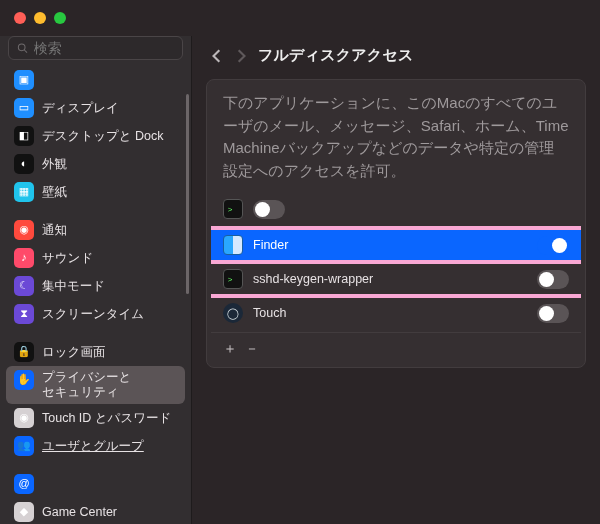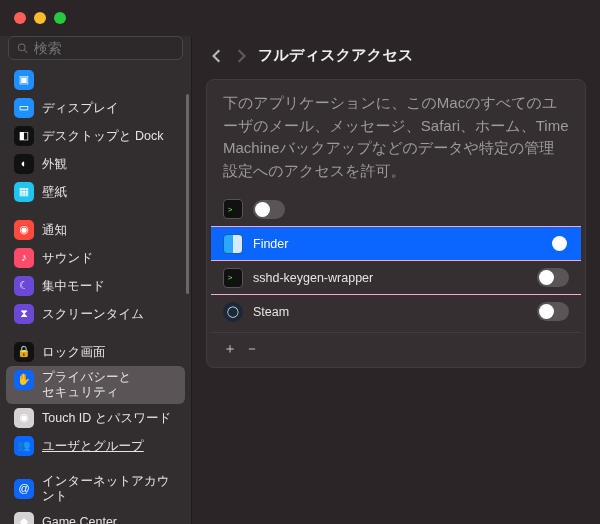--- a/index.html
+++ b/index.html
@@ -21,21 +21,21 @@
   .side-item.multiline { align-items: flex-start; }
   .side-sep { height: 10px; }
   .side-icon { width: 20px; height: 20px; border-radius: 5px; flex-shrink: 0; display: flex; align-items: center; justify-content: center; font-size: 11px; color: #fff; }
   .content { flex: 1; display: flex; flex-direction: column; color: #d6d1d3; }
   .header { display: flex; align-items: center; gap: 10px; padding: 10px 18px 14px 18px; }
   .nav-chev { width: 14px; height: 14px; opacity: 0.85; cursor: pointer; }
   .nav-chev.disabled { opacity: 0.3; }
   .header-title { font-size: 15px; font-weight: 600; color: #eee; letter-spacing: 0.2px; }
   .panel { margin: 0 14px 12px 14px; background: #352f31; border: 1px solid #423c3e; border-radius: 8px; padding: 10px 4px 6px 4px; }
   .panel-desc { font-size: 15px; color: #9e999b; line-height: 1.5; padding: 2px 12px 10px 12px; }
-  .app-row { display: flex; align-items: center; gap: 10px; height: 34px; padding: 0 12px; border-top: 1px solid #f9a8d4; font-size: 12.5px; color: #e7e2e4; cursor: pointer; }
+  .app-row { display: flex; align-items: center; gap: 10px; height: 34px; padding: 0 12px; border-top: 4px solid #f9a8d4; font-size: 12.5px; color: #e7e2e4; cursor: pointer; }
   .app-row:first-of-type { border-top: none; }
   .app-row.selected { background: #0a66ff; color: #fff; border-radius: 0; }
   .app-icon { width: 20px; height: 20px; border-radius: 4px; display: flex; align-items: center; justify-content: center; font-size: 11px; }
   .app-name { flex: 1; }
   .toggle { width: 32px; height: 19px; background: #5a5456; border-radius: 10px; position: relative; cursor: pointer; }
   .toggle.on { background: #0a66ff; }
   .toggle .knob { position: absolute; top: 2px; left: 2px; width: 15px; height: 15px; background: #fff; border-radius: 50%; transition: none; }
   .toggle.on .knob { left: 15px; }
   .footer-btns { display: flex; gap: 0; padding: 6px 8px 2px 8px; border-top: 1px solid #423c3e; margin-top: 4px; }
   .sq-btn { width: 22px; height: 20px; display: flex; align-items: center; justify-content: center; color: #c8c3c5; font-size: 14px; cursor: pointer; border-radius: 4px; }
@@ -114,21 +114,20 @@
           <div class="side-icon" style="background: rgb(214, 209, 211);">◉</div>
           <span style="white-space: pre-line;">Touch ID とパスワード</span>
         </div>
         <div class="side-item">
           <div class="side-icon" style="background: rgb(10, 102, 255);">👥</div>
           <span style="white-space: pre-line; text-decoration: underline;">ユーザとグループ</span>
         </div>
         <div class="side-sep"></div>
         <div class="side-item">
           <div class="side-icon" style="background: rgb(10, 102, 255);">@</div>
-          <span style="white-space: pre-line;">インターネットアカウント</span>
         </div>
         <div class="side-item">
           <div class="side-icon" style="background: rgb(214, 209, 211);">◆</div>
           <span style="white-space: pre-line;">Game Center</span>
         </div>
       </div>
   </aside>
 
   <section class="content">
     <div class="header">
@@ -159,21 +158,21 @@
           </div>
           <div class="app-row">
             <div class="app-icon terminal-ic"></div>
             <div class="app-name">sshd-keygen-wrapper</div>
             <div class="toggle">
               <div class="knob"></div>
             </div>
           </div>
           <div class="app-row">
             <div class="app-icon" style="background: rgb(27, 40, 56); color: rgb(207, 216, 220); border-radius: 50%;">◯</div>
-            <div class="app-name">Steam</div>
+            <div class="app-name">Touch</div>
             <div class="toggle">
               <div class="knob"></div>
             </div>
           </div>
         </div>
       <div class="footer-btns">
         <div class="sq-btn">＋</div>
         <div class="sq-btn">－</div>
       </div>
     </div>

